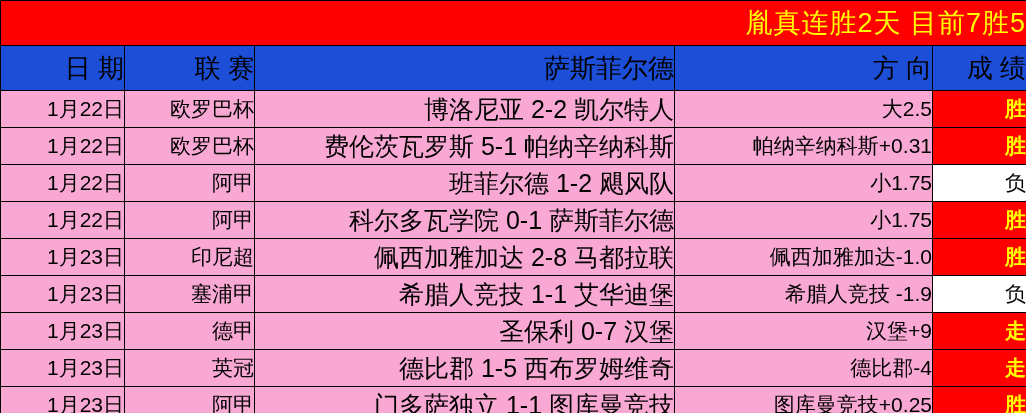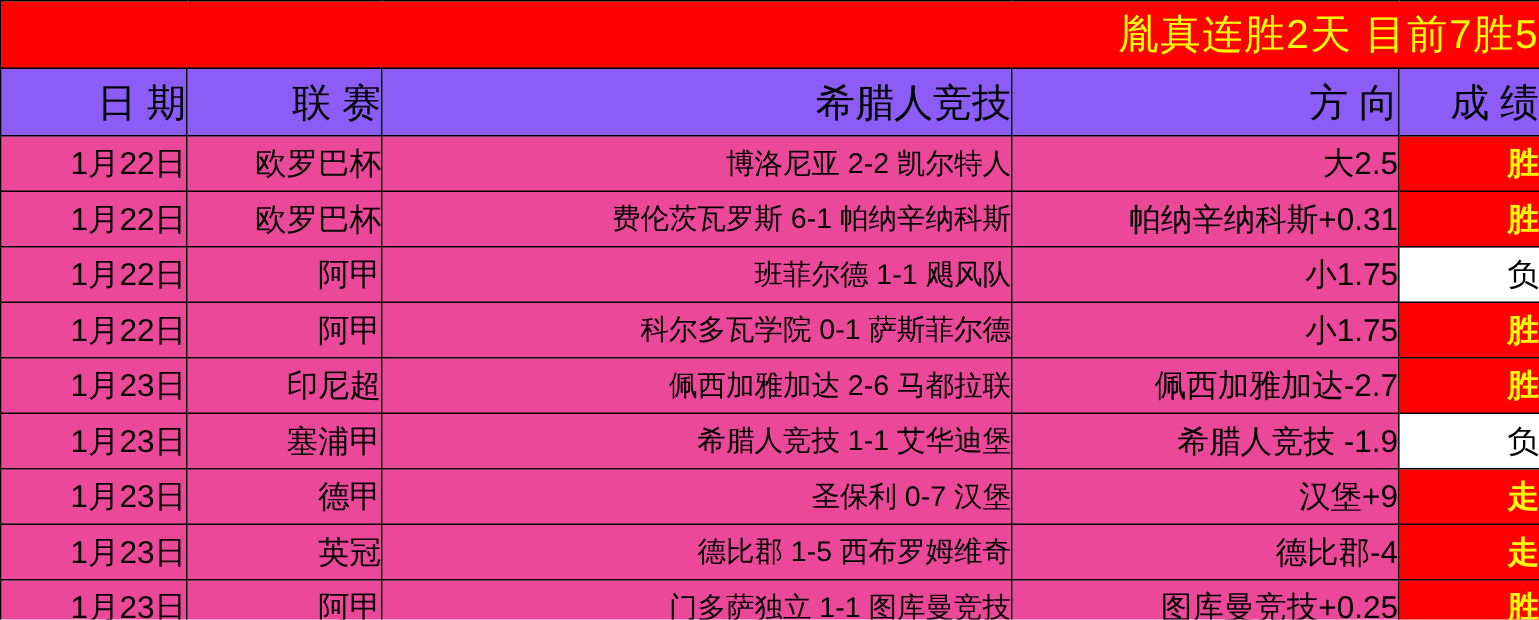--- a/index.html
+++ b/index.html
@@ -34,36 +34,36 @@
     background: #ff0000;
     color: #ffff00;
     font-size: 27px;
     font-weight: bold;
     height: 44px;
     letter-spacing: 1px;
     border: 1px solid #000000;
   }
   
   .hdr {
-    background: #8b5cf6;
+    background: #1d4ed8;
     color: #000000;
     font-size: 26px;
     font-weight: bold;
     height: 44px;
   }
   
   .cell {
     font-size: 21px;
     color: #000000;
     height: 36px;
-    background: #ec4899;
+    background: #f9a8d4;
     white-space: nowrap;
   }
   .cell.match {
-    font-size: 19px;
+    font-size: 25px;
   }
   .res {
     height: 36px;
     font-size: 21px;
   }
   .res.win {
     background: #ff0000;
     color: #ffff00;
     font-weight: bold;
   }
@@ -95,57 +95,57 @@
       <col class="c-dir">
       <col class="c-result">
     </colgroup>
     <tbody id="table-body">
       <tr>
         <td class="title-cell" colspan="5">胤真连胜2天  目前7胜5</td>
       </tr>
       <tr>
         <td class="hdr">日 期</td>
         <td class="hdr">联 赛</td>
-        <td class="hdr">希腊人竞技</td>
+        <td class="hdr">萨斯菲尔德</td>
         <td class="hdr">方 向</td>
         <td class="hdr">成 绩</td>
       </tr>
     <tr>
           <td class="cell">1月22日</td>
           <td class="cell">欧罗巴杯</td>
           <td class="cell match">博洛尼亚  2-2  凯尔特人</td>
           <td class="cell">大2.5</td>
           <td class="res win">胜</td>
         </tr>
         <tr>
           <td class="cell">1月22日</td>
           <td class="cell">欧罗巴杯</td>
-          <td class="cell match">费伦茨瓦罗斯  6-1  帕纳辛纳科斯</td>
+          <td class="cell match">费伦茨瓦罗斯  5-1  帕纳辛纳科斯</td>
           <td class="cell">帕纳辛纳科斯+0.31</td>
           <td class="res win">胜</td>
         </tr>
         <tr>
           <td class="cell">1月22日</td>
           <td class="cell">阿甲</td>
-          <td class="cell match">班菲尔德  1-1  飓风队</td>
+          <td class="cell match">班菲尔德  1-2  飓风队</td>
           <td class="cell">小1.75</td>
           <td class="res lose">负</td>
         </tr>
         <tr>
           <td class="cell">1月22日</td>
           <td class="cell">阿甲</td>
           <td class="cell match">科尔多瓦学院  0-1  萨斯菲尔德</td>
           <td class="cell">小1.75</td>
           <td class="res win">胜</td>
         </tr>
         <tr>
           <td class="cell">1月23日</td>
           <td class="cell">印尼超</td>
-          <td class="cell match">佩西加雅加达  2-6  马都拉联</td>
-          <td class="cell">佩西加雅加达-2.7</td>
+          <td class="cell match">佩西加雅加达  2-8  马都拉联</td>
+          <td class="cell">佩西加雅加达-1.0</td>
           <td class="res win">胜</td>
         </tr>
         <tr>
           <td class="cell">1月23日</td>
           <td class="cell">塞浦甲</td>
           <td class="cell match">希腊人竞技  1-1  艾华迪堡</td>
           <td class="cell">希腊人竞技 -1.9</td>
           <td class="res lose">负</td>
         </tr>
         <tr>

